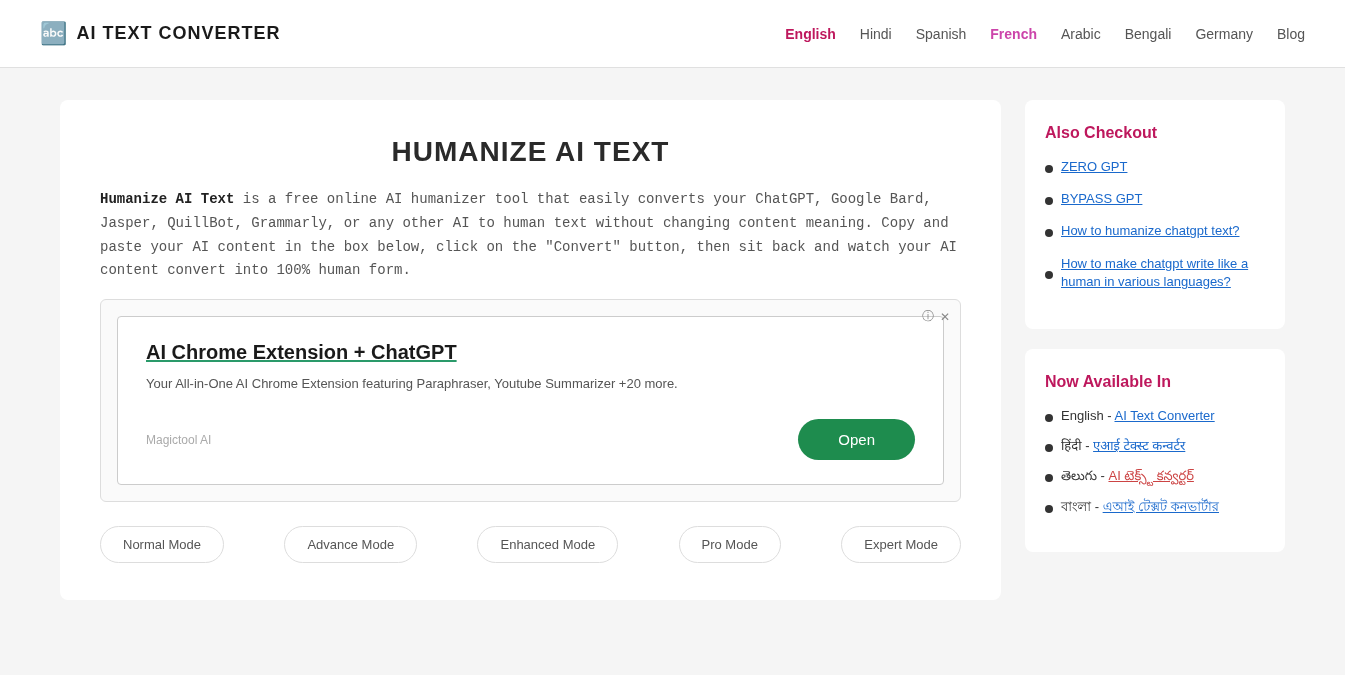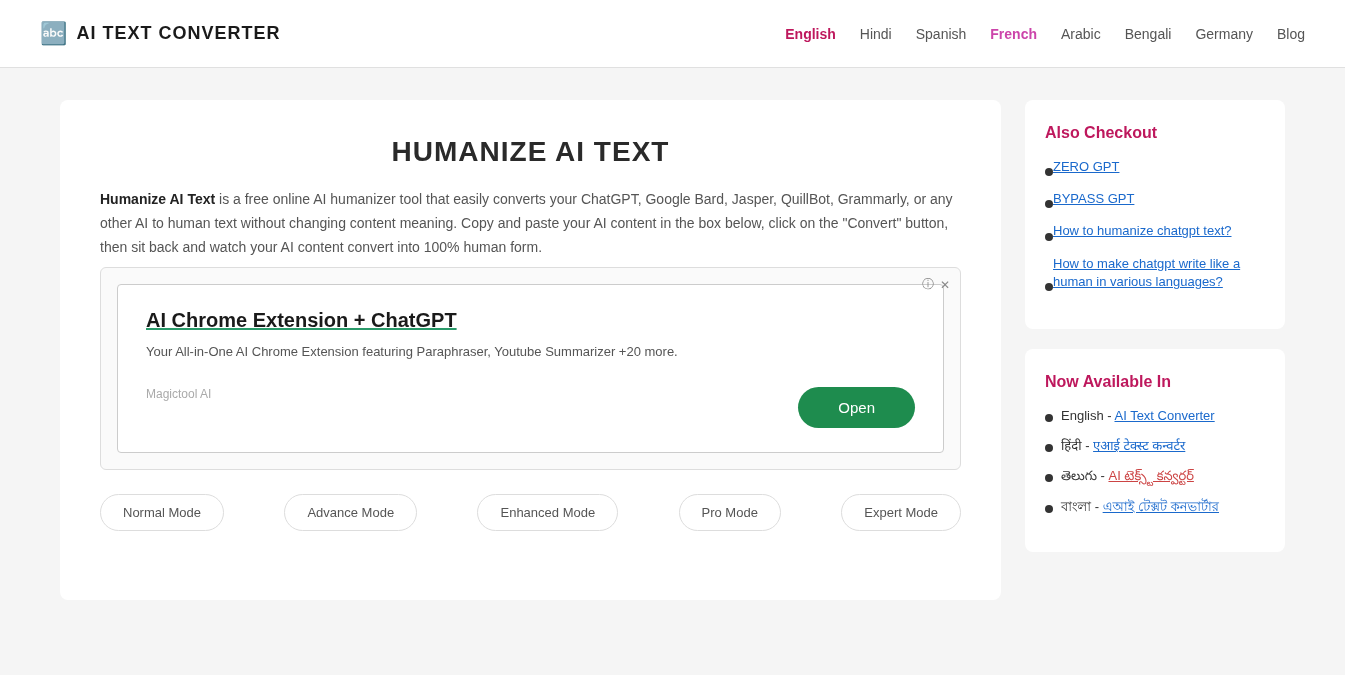--- a/index.html
+++ b/index.html
@@ -64,21 +64,22 @@
       font-weight: 700;
       color: #2a2a2a;
       letter-spacing: 1px;
       margin-bottom: 20px;
     }
 
     .description {
       font-size: 14px;
       line-height: 1.7;
       color: #555;
-      margin-bottom: 8px;
+      margin-bottom: 16px;
+      font-family: Liberation Mono, monospace;
     }
     .description .highlight-bold { font-weight: 700; color: #222; }
 
     
     .ad-container {
       border: 1px solid #ddd;
       border-radius: 6px;
       padding: 16px;
       background: #fafafa;
       position: relative;
@@ -112,20 +113,21 @@
       margin-bottom: 12px;
     }
     .ad-desc {
       font-size: 13px;
       color: #555;
       margin-bottom: 28px;
     }
     .ad-footer {
       display: flex;
       justify-content: space-between;
+      align-items: center;
     }
     .ad-source {
       font-size: 12px;
       color: #aaa;
     }
     .ad-open-btn {
       background: #1e8c4e;
       color: #fff;
       border: none;
       border-radius: 24px;
@@ -168,21 +170,22 @@
 
     .sidebar-card-title {
       font-size: 16px;
       font-weight: 700;
       color: #be185d;
       margin-bottom: 16px;
     }
 
     .sidebar-link-item {
       display: flex;
-      align-items: flex-end;
+      align-items: center;
+      gap: 8px;
       margin-bottom: 14px;
     }
     .bullet-dot {
       width: 8px;
       height: 8px;
       border-radius: 50%;
       background: #333;
       margin-top: 4px;
       flex-shrink: 0;
     }

